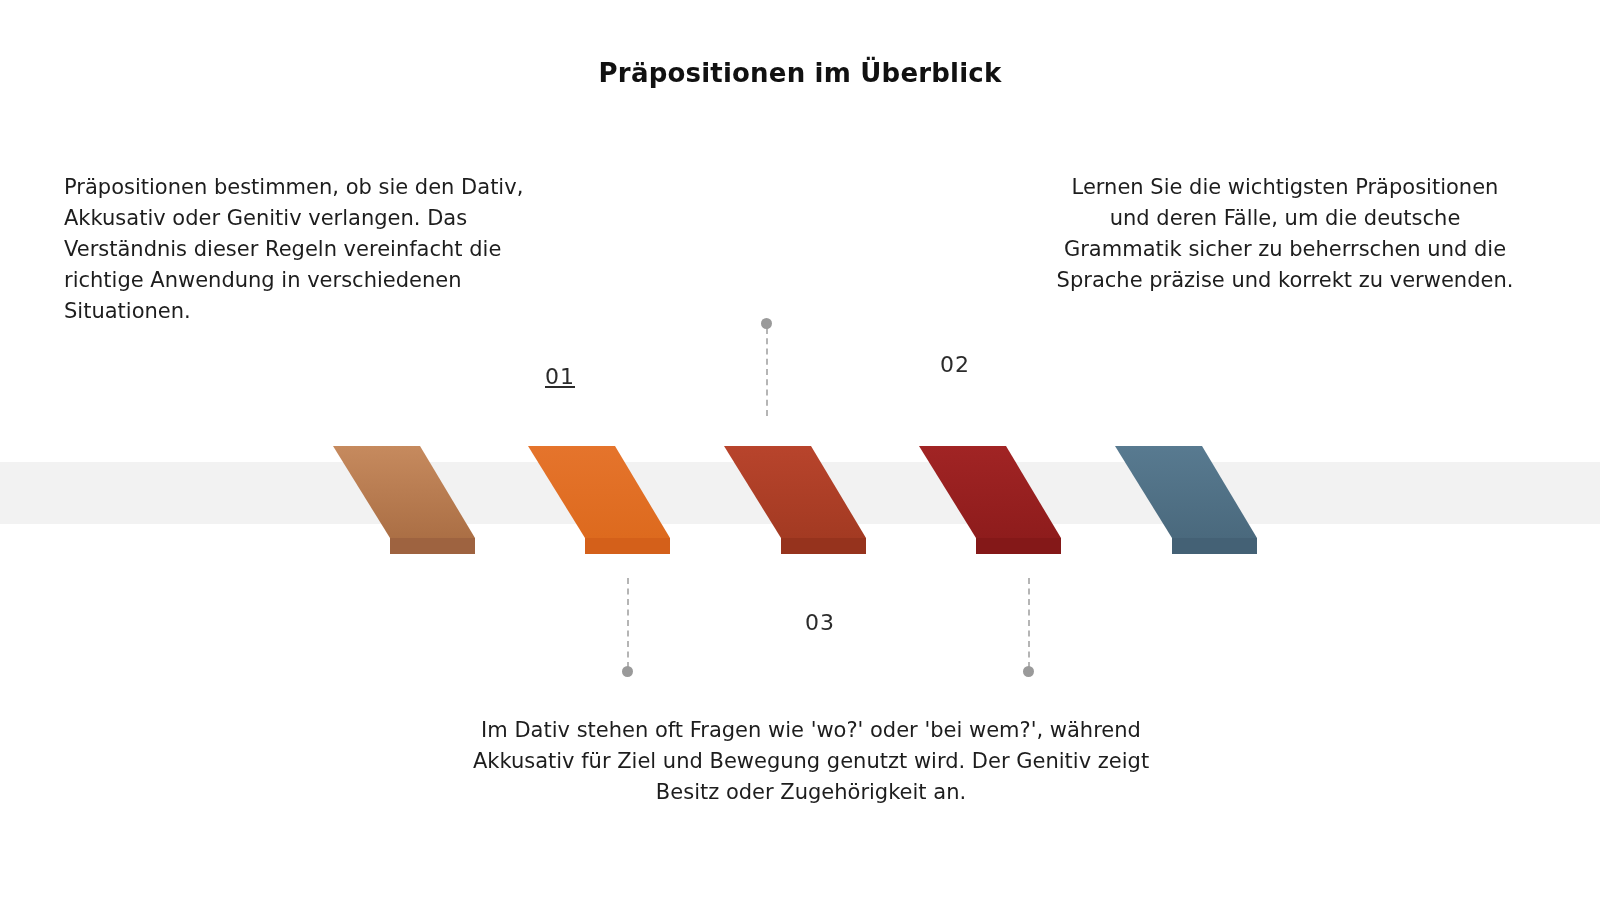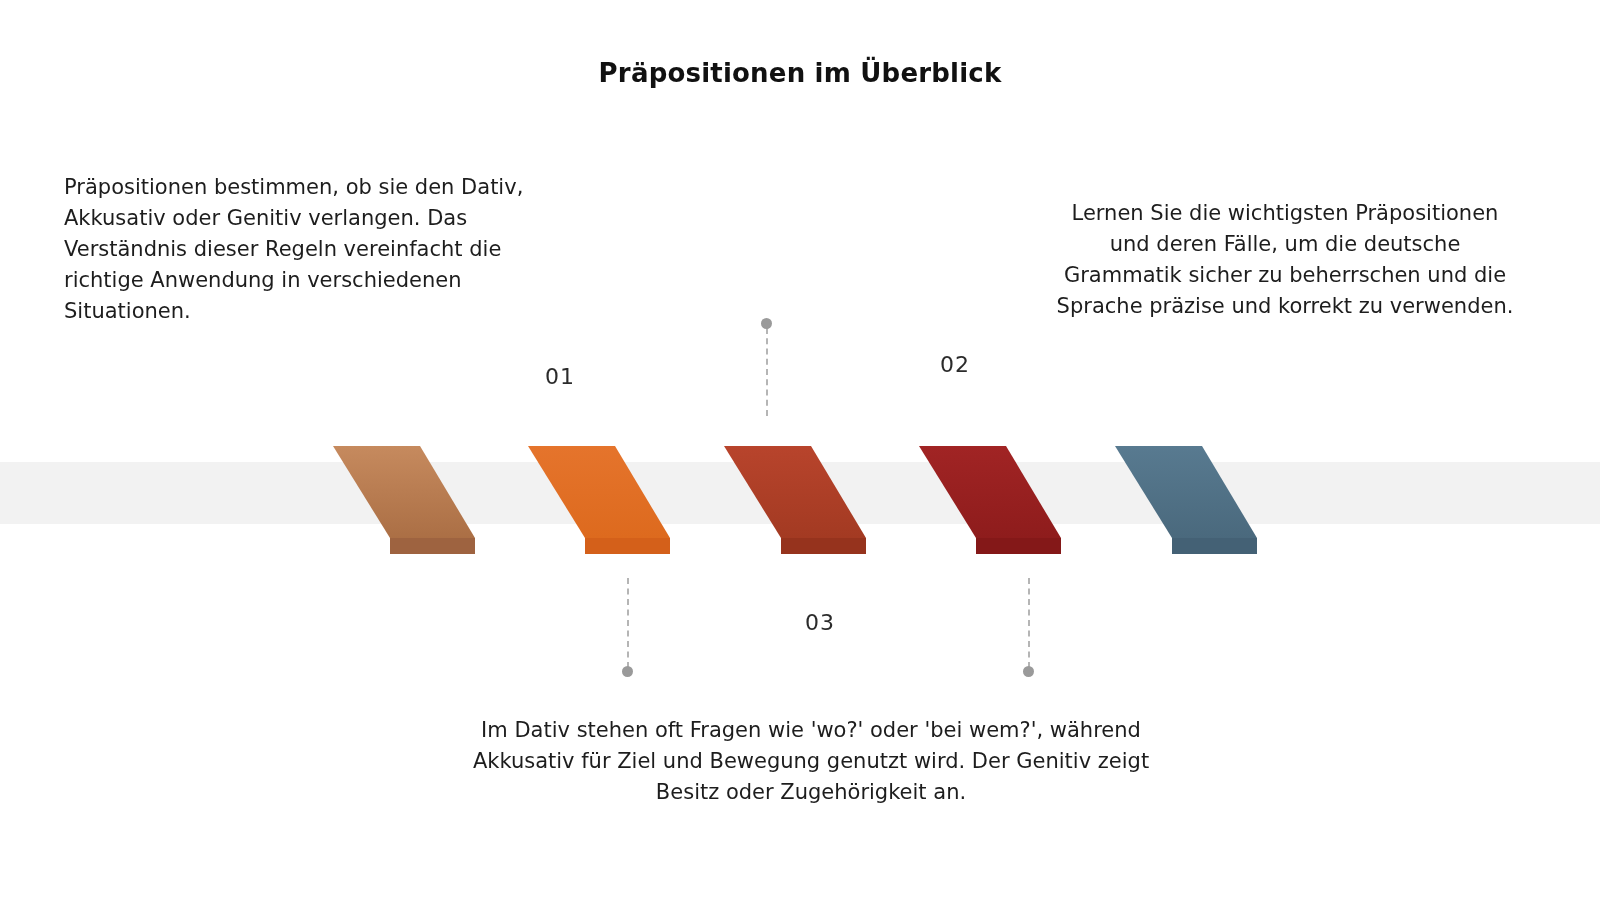--- a/index.html
+++ b/index.html
@@ -49,37 +49,36 @@
   .text-left {
     left: 64px;
     top: 172px;
     width: 460px;
   }
   .text-right {
     right: 80px;
     top: 172px;
     width: 470px;
     text-align: center;
-    margin-top: 26px;
   }
   .text-bottom {
     left: 451px;
     top: 715px;
     width: 720px;
     text-align: center;
   }
 
   
   .step-num {
     position: absolute;
     font-size: 22px;
     color: #2b2b2b;
     letter-spacing: 1px;
   }
-  .num-01 { left: 545px; top: 364px; }
+  .num-01 { left: 545px; top: 364px; text-decoration: underline; }
   .num-02 { left: 940px; top: 352px; }
   .num-03 { left: 805px; top: 610px; text-align: center; }
 
   
   .connector {
     position: absolute;
     width: 0;
     border-left: 2px dashed #b5b5b5;
   }
   .conn-a { left: 766px; top: 328px; height: 88px; }

